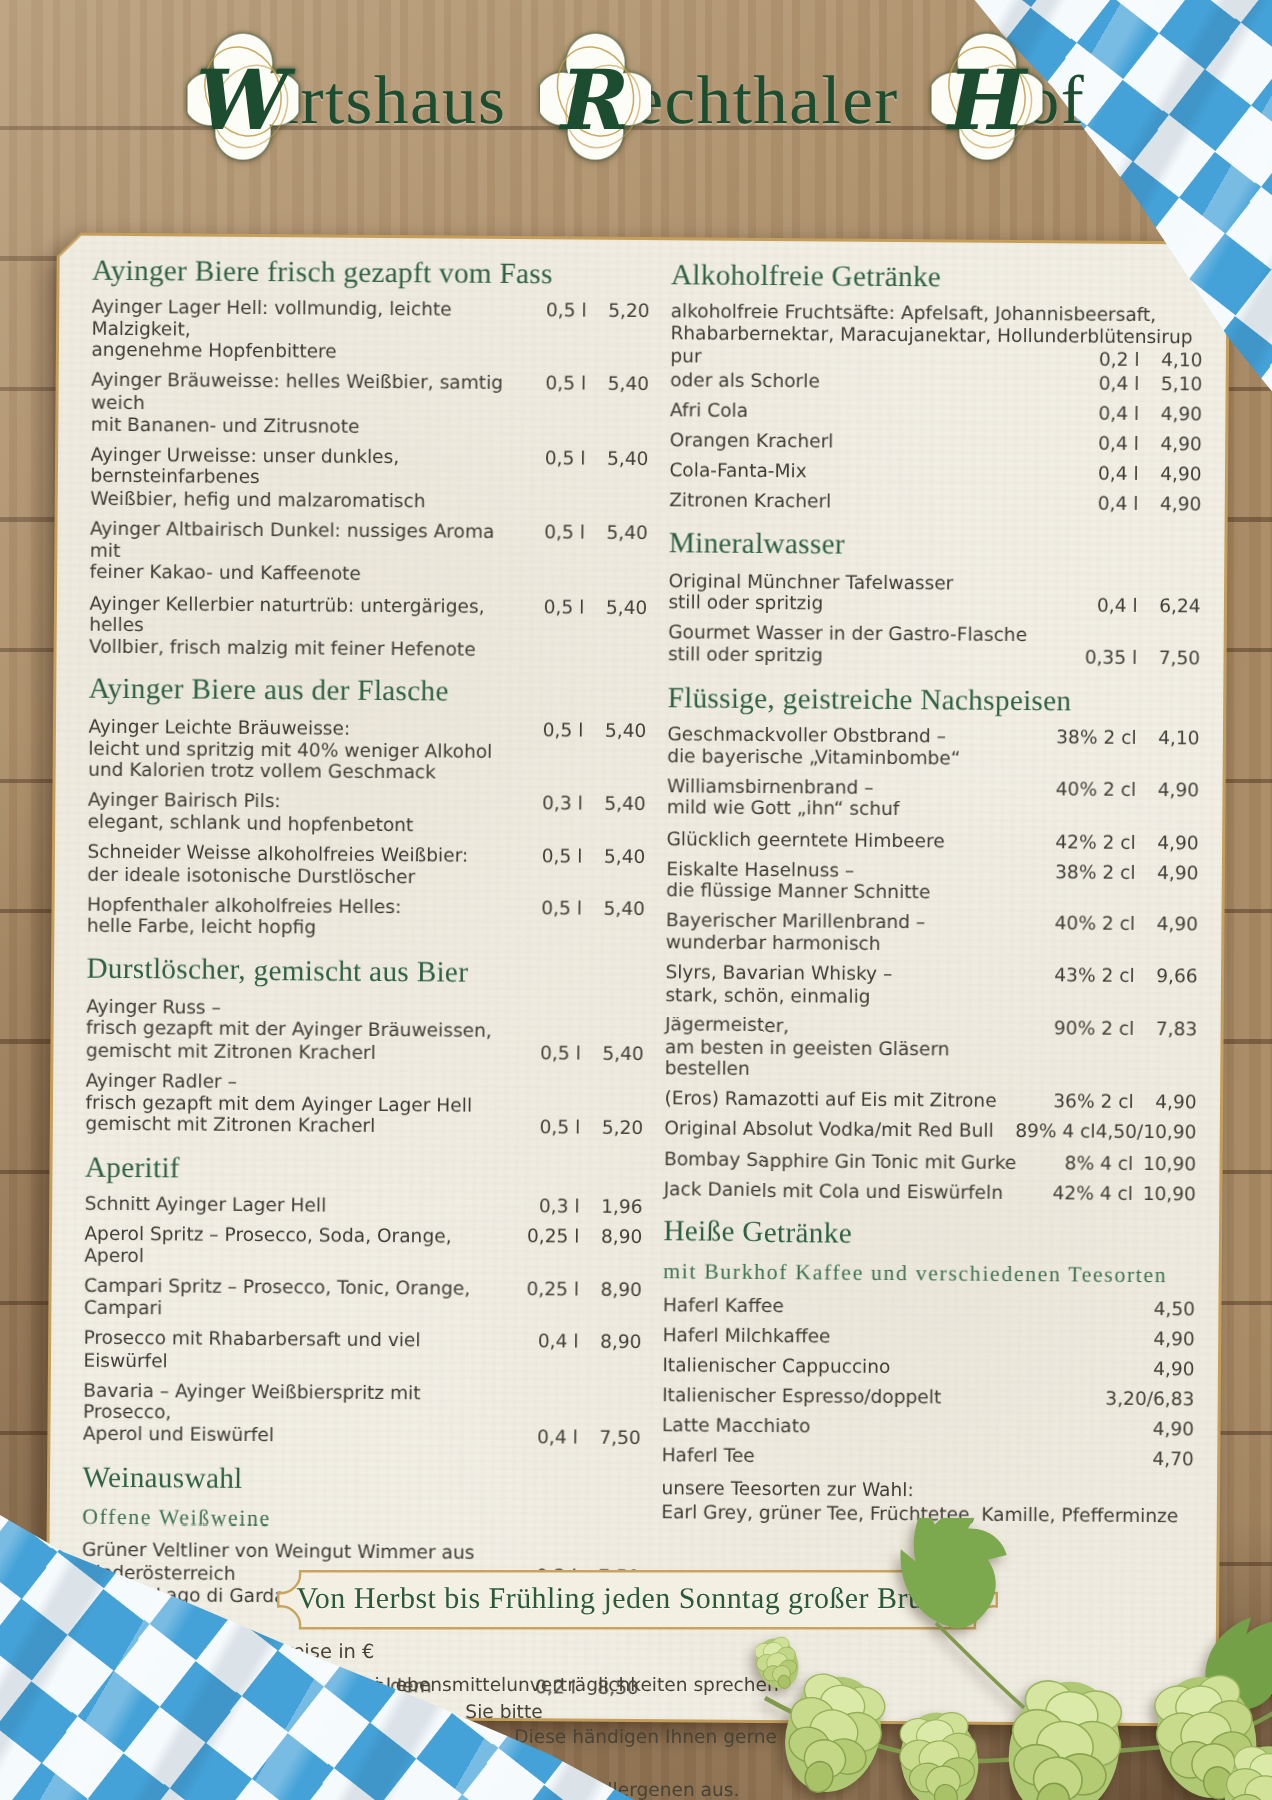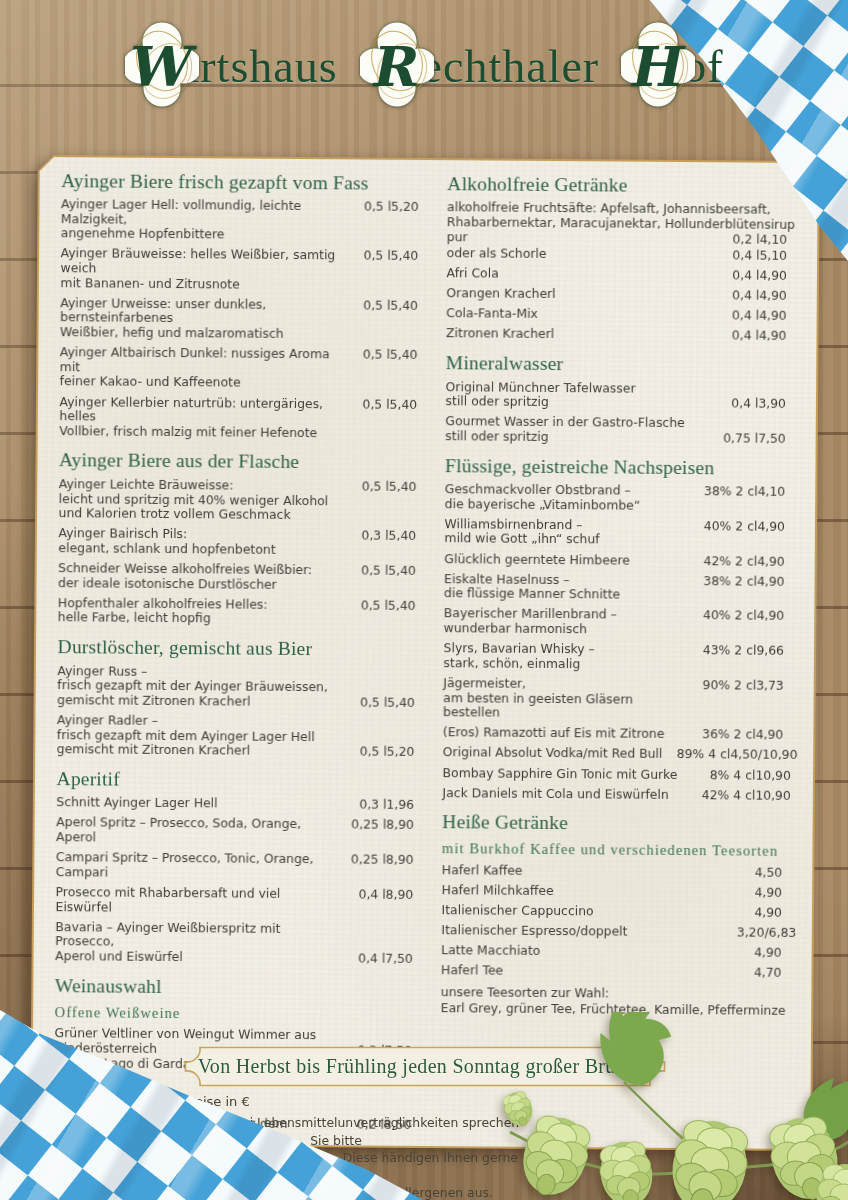--- a/index.html
+++ b/index.html
@@ -62,21 +62,21 @@
   .menu-section{margin-bottom:11px;}
   .section-heading{font-family:"Liberation Serif","DejaVu Serif",serif;font-weight:normal;font-size:19.5px;color:#2e6044;margin:0 0 3px 0;letter-spacing:0.2px;}
   .subheading{font-family:"Liberation Serif","DejaVu Serif",serif;font-size:14.5px;color:#3c7050;letter-spacing:1.1px;margin:7px 0 3px 0;}
   .item-row{display:flex;align-items:flex-start;margin-top:5.5px;color:#3f3d36;font-size:12.4px;line-height:1.18;}
   .item-row.align-last{align-items:flex-end;}
   .item-row.tight{margin-top:1px;}
   .item-name{flex:1;padding-right:6px;}
   .item-line{display:block;}
   .qty{text-align:right;white-space:nowrap;min-width:44px;}
   .col.right .qty{min-width:58px;}
-  .price{white-space:nowrap;min-width:42px;}
+  .price{text-align:right;white-space:nowrap;min-width:42px;}
   .note{margin-top:6px;font-size:12.4px;line-height:1.3;}
   .note-dark{color:#3f3d36;}
   .note-line{display:block;}
   
   .banner{position:absolute;left:181px;top:1043px;width:488px;height:47px;z-index:3;}
   .banner svg{position:absolute;inset:0;}
   .banner-text{position:absolute;inset:0;display:flex;align-items:center;justify-content:center;
     font-family:"Liberation Serif","DejaVu Serif",serif;font-size:20px;color:#2c5a38;letter-spacing:0.3px;text-shadow:0 0.5px 0 rgba(255,255,255,0.6);}
   
   .footer{position:absolute;left:150px;top:1094px;width:372px;z-index:3;color:#474337;}
@@ -356,28 +356,28 @@
               </div>
             </section>
             <section class="menu-section">
               <h2 class="section-heading">Mineralwasser</h2>
               <div class="item-row align-last">
                 <div class="item-name">
                   <span class="item-line">Original Münchner Tafelwasser</span>
                   <span class="item-line">still oder spritzig</span>
                 </div>
                 <span class="qty">0,4 l</span>
-                <span class="price">3,90</span>
+                <span class="price">6,24</span>
               </div>
               <div class="item-row align-last">
                 <div class="item-name">
                   <span class="item-line">Gourmet Wasser in der Gastro-Flasche</span>
                   <span class="item-line">still oder spritzig</span>
                 </div>
-                <span class="qty">0,75 l</span>
+                <span class="qty">0,35 l</span>
                 <span class="price">7,50</span>
               </div>
             </section>
             <section class="menu-section">
               <h2 class="section-heading">Flüssige, geistreiche Nachspeisen</h2>
               <div class="item-row">
                 <div class="item-name">
                   <span class="item-line">Geschmackvoller Obstbrand –</span>
                   <span class="item-line">die bayerische „Vitaminbombe“</span>
                 </div>
@@ -422,21 +422,21 @@
                 </div>
                 <span class="qty">43% 2 cl</span>
                 <span class="price">9,66</span>
               </div>
               <div class="item-row">
                 <div class="item-name">
                   <span class="item-line">Jägermeister,</span>
                   <span class="item-line">am besten in geeisten Gläsern bestellen</span>
                 </div>
                 <span class="qty">90% 2 cl</span>
-                <span class="price">3,73</span>
+                <span class="price">7,83</span>
               </div>
               <div class="item-row">
                 <div class="item-name">
                   <span class="item-line">(Eros) Ramazotti auf Eis mit Zitrone</span>
                 </div>
                 <span class="qty">36% 2 cl</span>
                 <span class="price">4,90</span>
               </div>
               <div class="item-row">
                 <div class="item-name">

